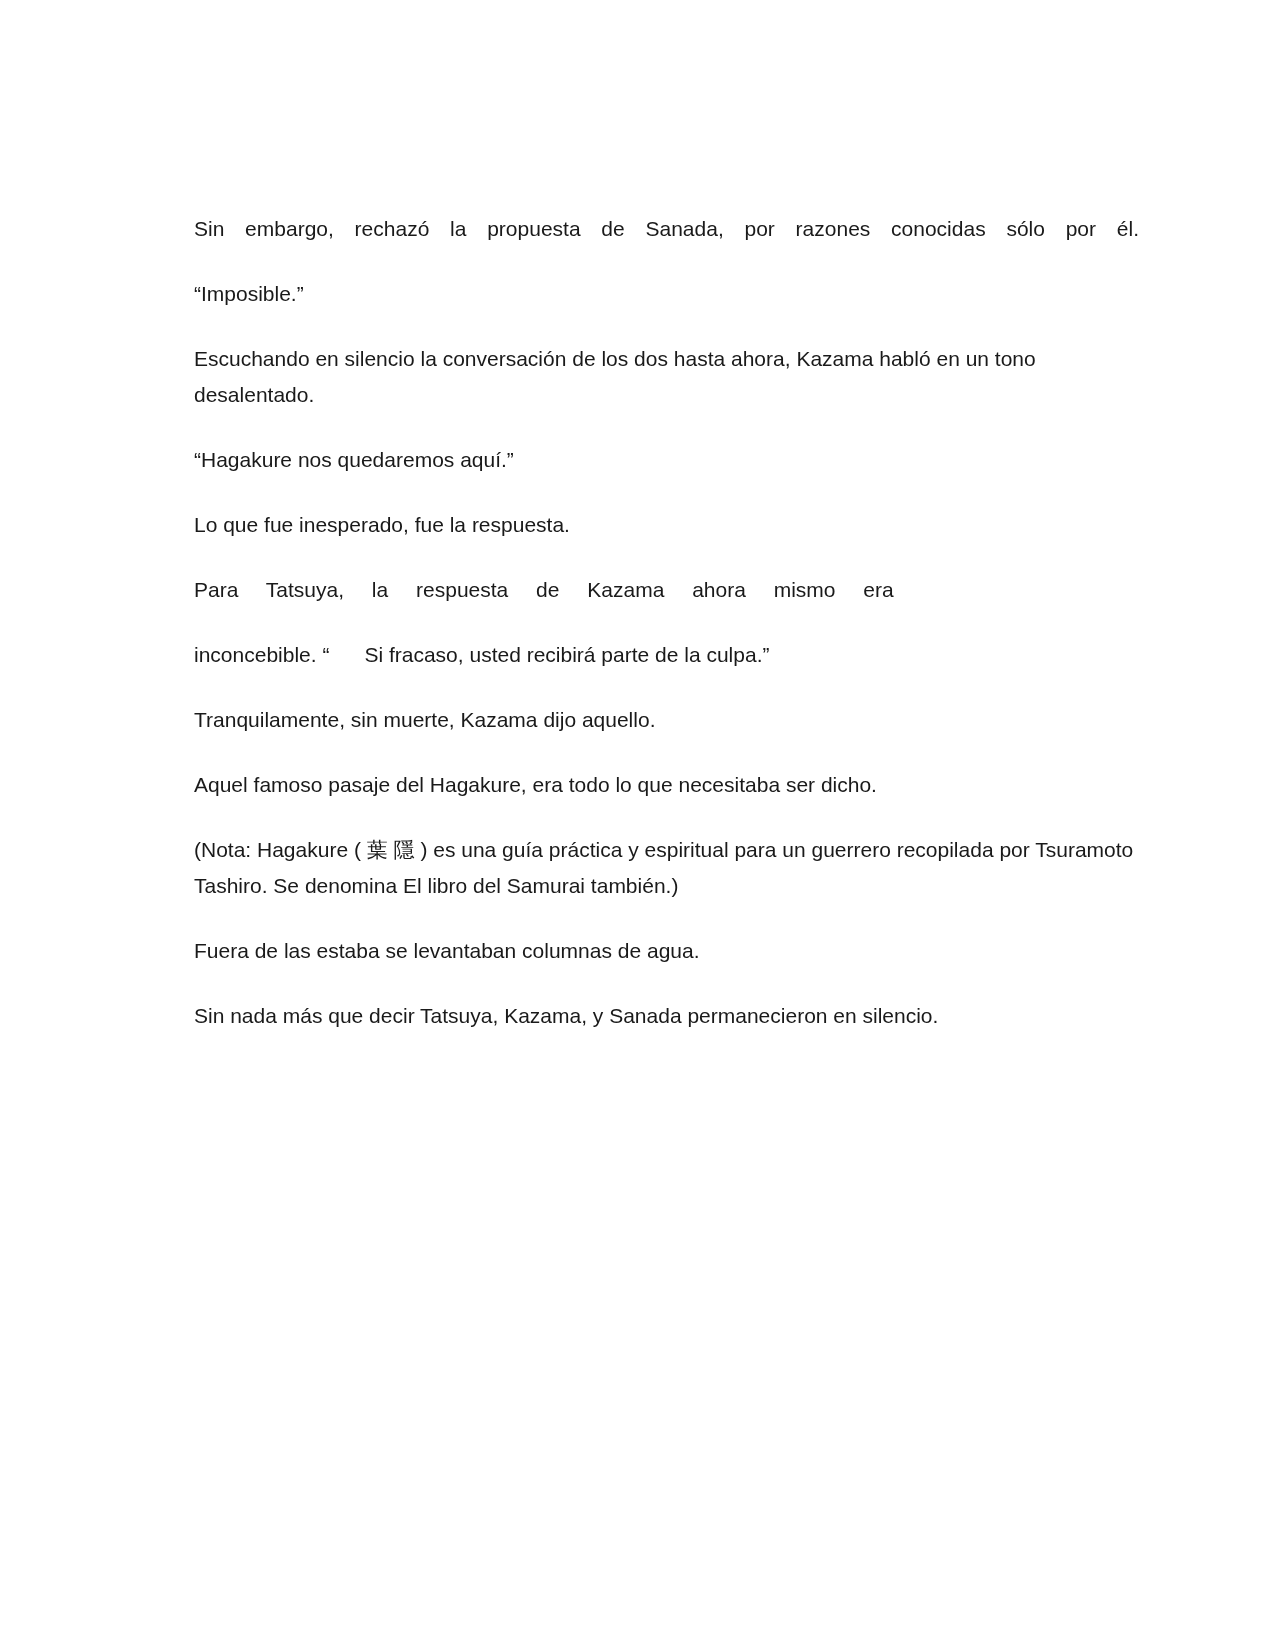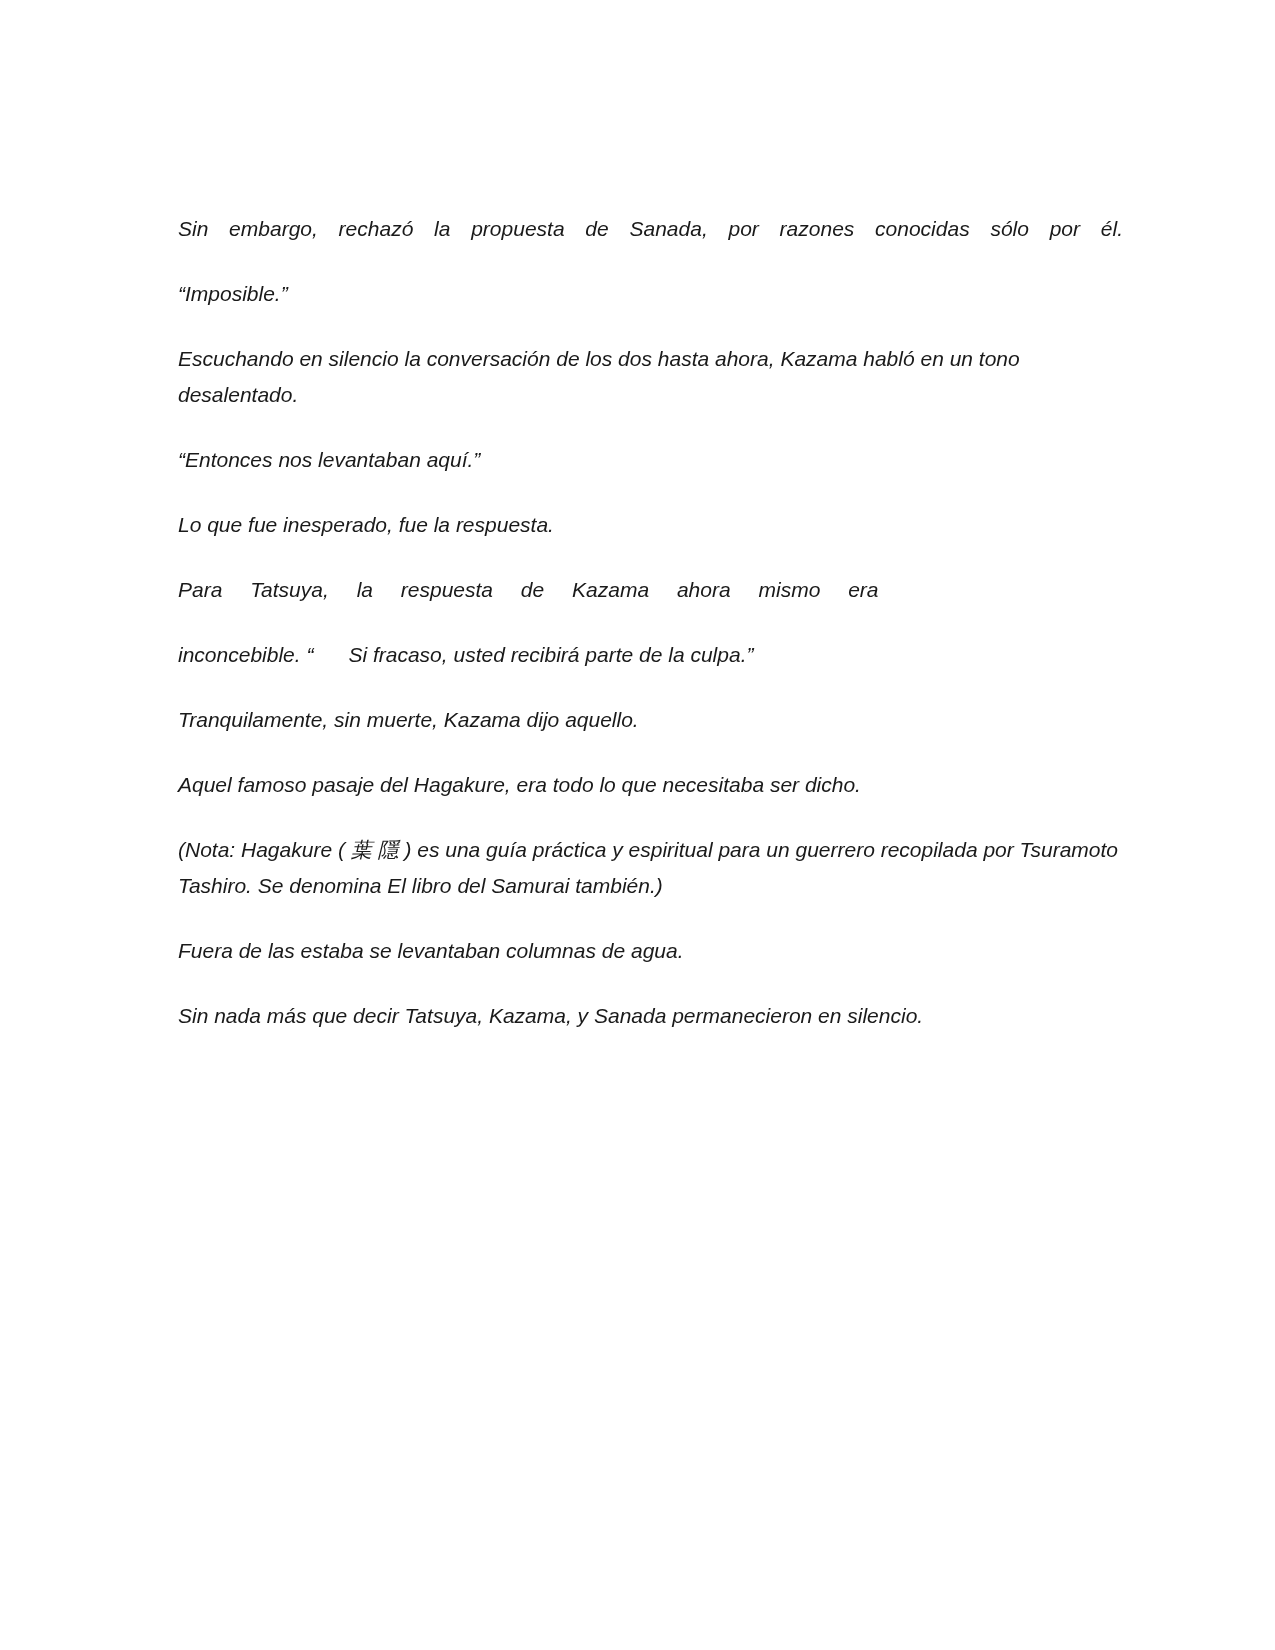--- a/index.html
+++ b/index.html
@@ -19,23 +19,22 @@
     position: absolute;
     top: 0;
     left: 0;
     width: 1275px;
     height: 1650px;
     background: #ffffff;
   }
   .content {
     position: absolute;
     top: 211px;
-    left: 178px;
+    left: 194px;
     width: 945px;
-    font-style: italic;
   }
   .content p {
     margin: 0 0 29px 0;
     font-size: 21px;
     line-height: 36px;
     font-weight: 400;
     text-align: left;
     letter-spacing: 0;
   }
   
@@ -64,21 +63,21 @@
   }
 </style>
 </head>
 <body>
 
 <div class="page">
   <div class="content">
     <p class="j-full">Sin embargo, rechazó la propuesta de Sanada, por razones conocidas sólo por él.</p>
     <p>“Imposible.”</p>
     <p>Escuchando en silencio la conversación de los dos hasta ahora, Kazama habló en un tono desalentado.</p>
-    <p>“Entonces nos levantaban aquí.”</p>
+    <p>“Hagakure nos quedaremos aquí.”</p>
     <p>Lo que fue inesperado, fue la respuesta.</p>
     <p class="spread-wide">Para Tatsuya, la respuesta de Kazama ahora mismo era</p>
     <p class="keep-spaces">inconcebible. “      Si fracaso, usted recibirá parte de la culpa.”</p>
     <p>Tranquilamente, sin muerte, Kazama dijo aquello.</p>
     <p>Aquel famoso pasaje del Hagakure, era todo lo que necesitaba ser dicho.</p>
     <p class="j">(Nota: Hagakure ( 葉 隱 ) es una guía práctica y espiritual para un guerrero recopilada por Tsuramoto Tashiro. Se denomina El libro del Samurai también.)</p>
     <p class="scene-break">Fuera de las estaba se levantaban columnas de agua.</p>
     <p>Sin nada más que decir Tatsuya, Kazama, y Sanada permanecieron en silencio.</p>
   </div>
 </div>

